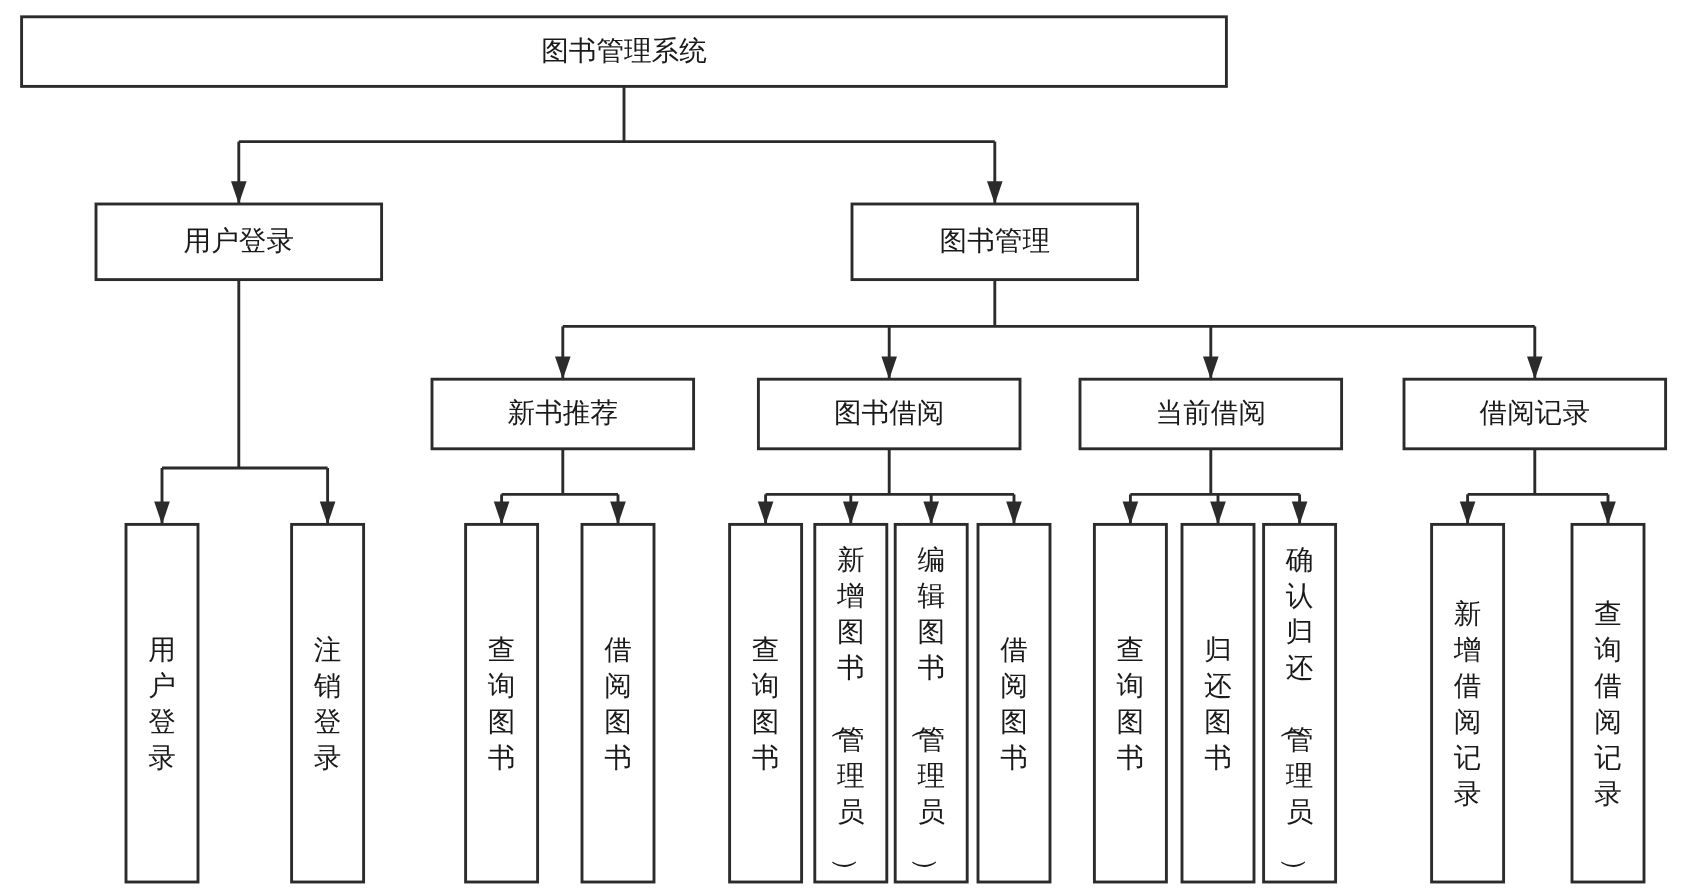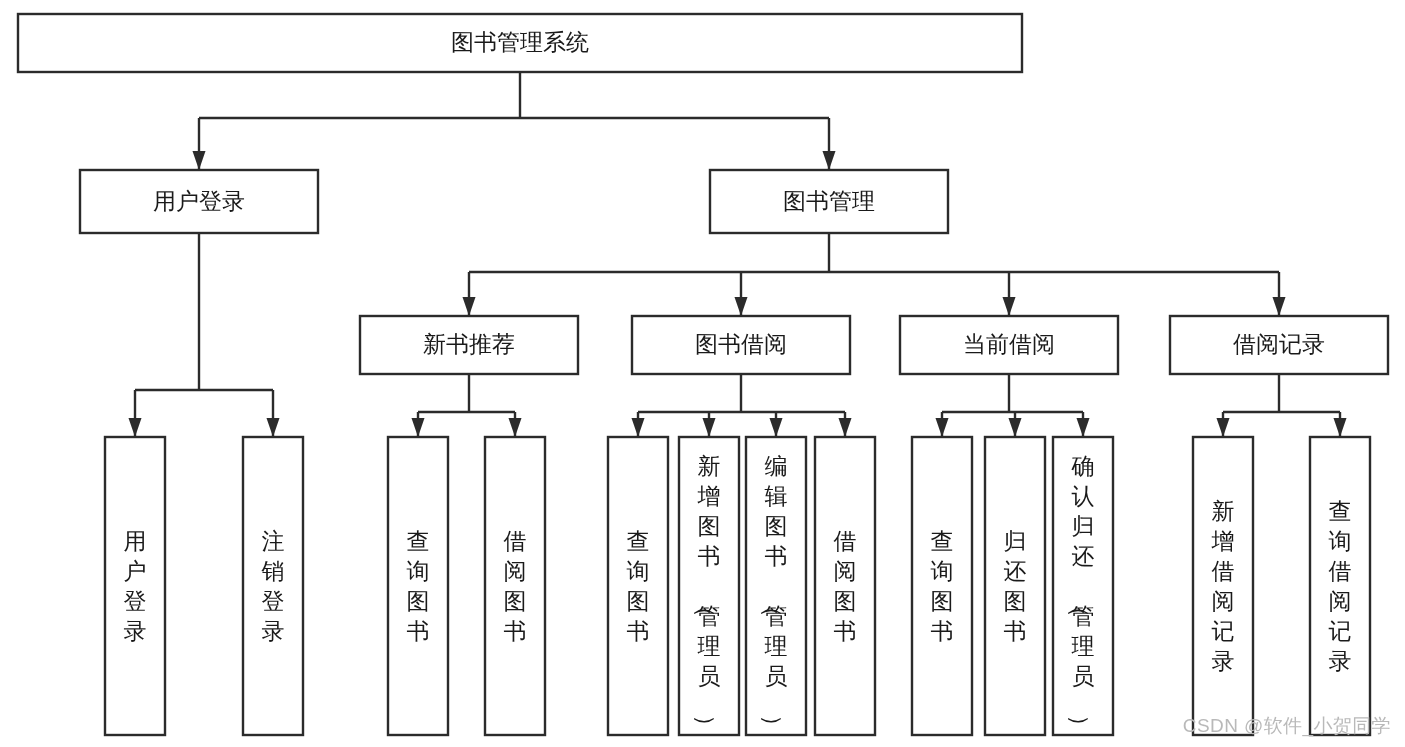--- a/index.html
+++ b/index.html
@@ -208,14 +208,13 @@
           <rect x="1193" y="437" width="60" height="298" class="node-box"></rect>
           <text x="1223" y="519.4" class="node-label-v"><tspan x="1223" dy="0">新</tspan><tspan x="1223" dy="30">增</tspan><tspan x="1223" dy="30">借</tspan><tspan x="1223" dy="30">阅</tspan><tspan x="1223" dy="30">记</tspan><tspan x="1223" dy="30">录</tspan></text>
         </g>
         <g>
           <rect x="1310" y="437" width="60" height="298" class="node-box"></rect>
           <text x="1340" y="519.4" class="node-label-v"><tspan x="1340" dy="0">查</tspan><tspan x="1340" dy="30">询</tspan><tspan x="1340" dy="30">借</tspan><tspan x="1340" dy="30">阅</tspan><tspan x="1340" dy="30">记</tspan><tspan x="1340" dy="30">录</tspan></text>
         </g>
       </g>
   </svg>
 
-  <div class="watermark-text">CSDN @软件_小贺同学</div>
 </div>
 
 </body></html>

